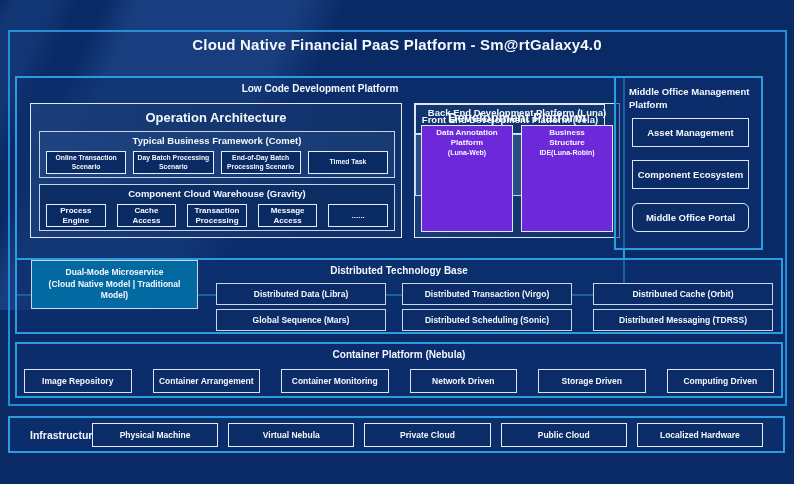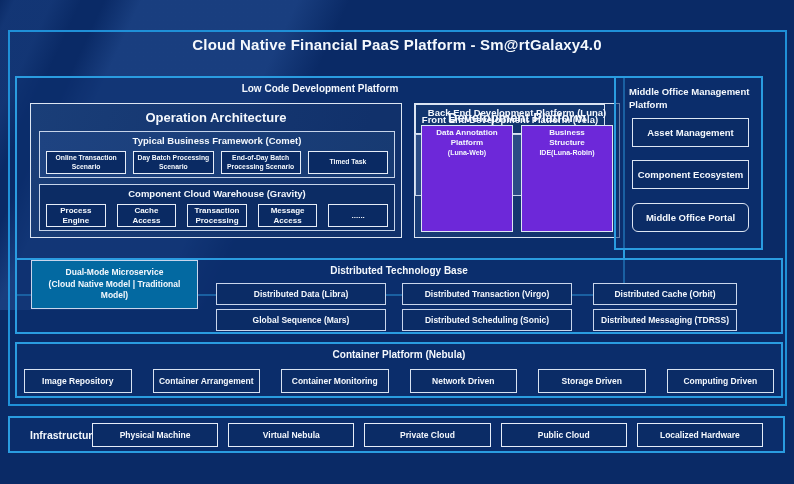--- a/index.html
+++ b/index.html
@@ -57,21 +57,21 @@
 
   .mo-label { position:absolute; left:13px; top:8px; width:128px; font-size:9.5px; line-height:1.35; text-align:left; }
   .mo-box { position:absolute; left:16px; width:117px; height:29px; border:1px solid #dde6f3; background:#0b2c66;
     display:flex; align-items:center; justify-content:center; font-size:9.5px; text-align:center; }
 
   .dual-mode { left:14px; top:22px; width:167px; height:49px; border:1px solid #c9d6ec; background:#0369a1;
     display:flex; flex-direction:column; align-items:center; justify-content:center; font-size:8.5px; line-height:1.35; text-align:center; padding:0 8px;margin-left:14px; }
   .d-box { position:absolute; height:22px; border:1px solid #c9d6ec; background:#0b2c66;
     display:flex; align-items:center; justify-content:center; font-size:8.5px; text-align:center; }
   .d-r1 { top:23px; } .d-r2 { top:49px; }
-  .d-c1 { left:199px; width:170px; } .d-c2 { left:385px; width:170px; } .d-c3 { left:576px; width:144px; }
+  .d-c1 { left:199px; width:170px; } .d-c2 { left:385px; width:170px; } .d-c3 { left:576px; width:180px; }
 
   .cp-row { position:absolute; left:7px; right:7px; top:25px; height:24px; display:flex; gap:21px; }
   .cp-box { flex:1; border:1px solid #d9e3f2; background:#0b2c66;
     display:flex; align-items:center; justify-content:center; font-size:8.5px; text-align:center; }
 
   .infra-label { position:absolute; left:20px; top:0; height:100%; display:flex; align-items:center; font-size:10.5px; }
   .in-row { position:absolute; left:82px; right:20px; top:5px; height:24px; display:flex; gap:10px; }
   .in-box { flex:1; border:1px solid #e6edf8; background:#0b2c66;
     display:flex; align-items:center; justify-content:center; font-size:8.5px; text-align:center; }
 </style>

